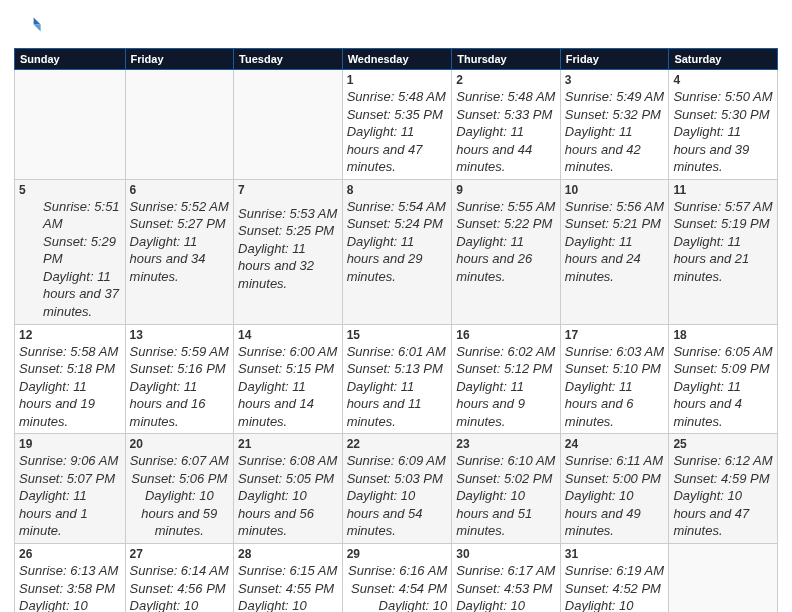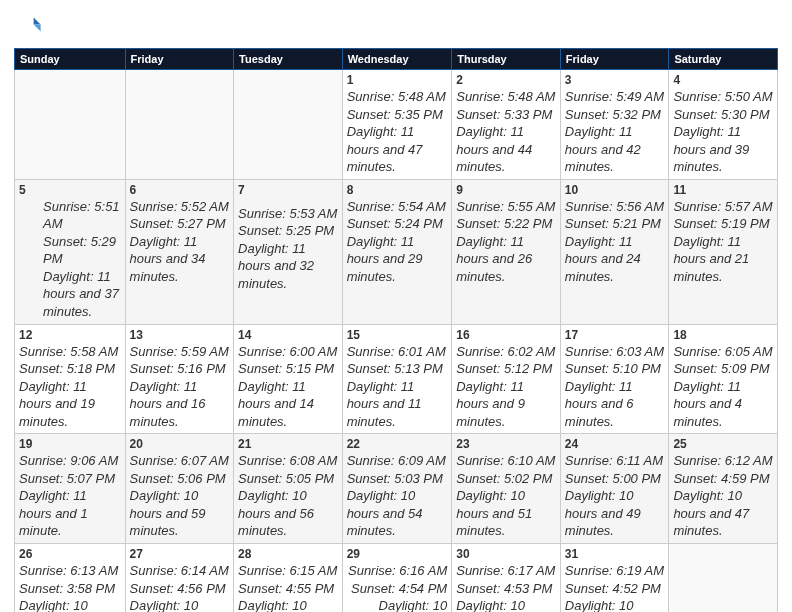--- a/index.html
+++ b/index.html
@@ -253,21 +253,21 @@
         </tr>
         <tr>
           <td>
             <span class="day-number">19</span>
             <div class="day-info" style="white-space: pre-line;">Sunrise: 9:06 AM
 Sunset: 5:07 PM
 Daylight: 11 hours and 1 minute.</div>
           </td>
           <td>
             <span class="day-number">20</span>
-            <div class="day-info" style="white-space: pre-line;">Sunrise: 6:07 AM
+            <div class="day-info" style="white-space: pre-line; text-align: center;">Sunrise: 6:07 AM
 Sunset: 5:06 PM
 Daylight: 10 hours and 59 minutes.</div>
           </td>
           <td>
             <span class="day-number">21</span>
             <div class="day-info" style="white-space: pre-line;">Sunrise: 6:08 AM
 Sunset: 5:05 PM
 Daylight: 10 hours and 56 minutes.</div>
           </td>
           <td>

